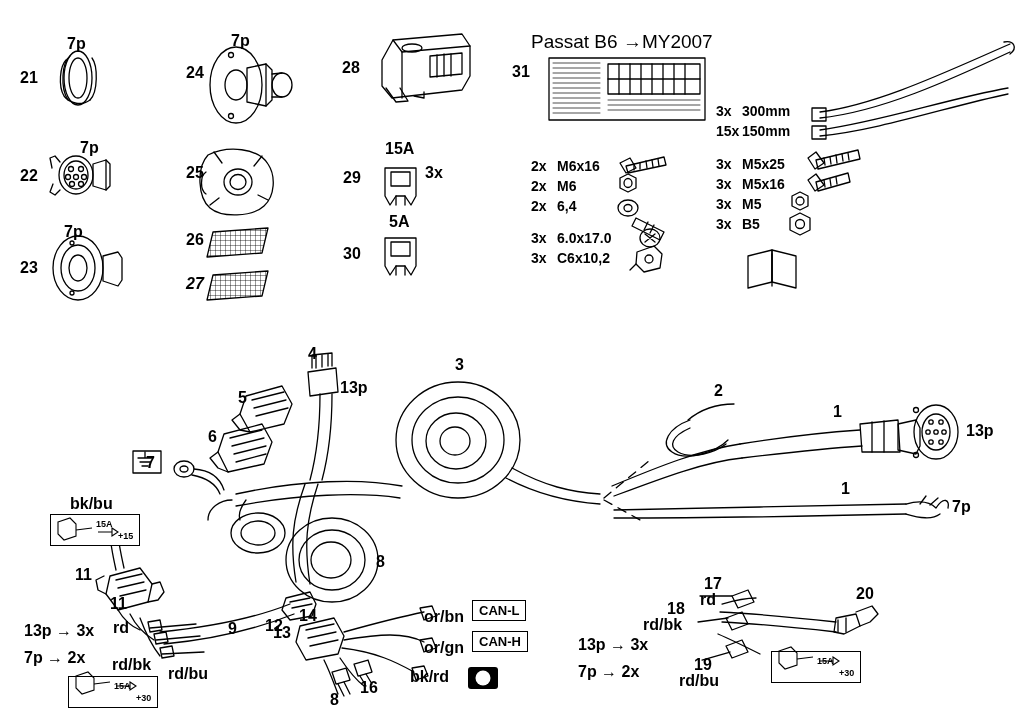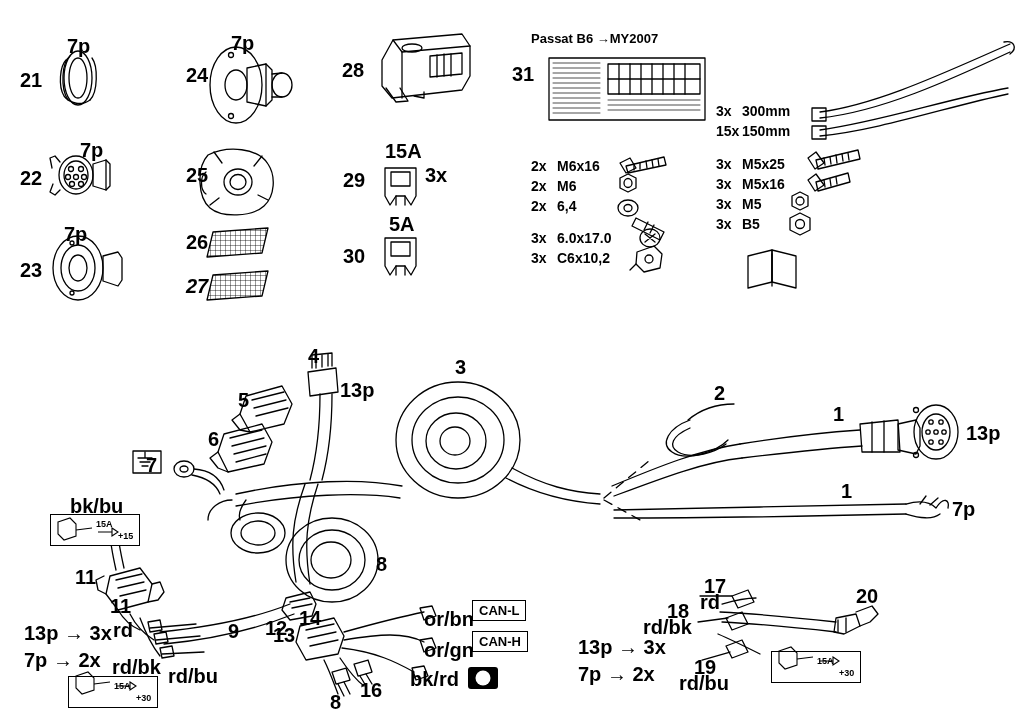--- a/index.html
+++ b/index.html
@@ -8,21 +8,21 @@
     background:#ffffff;
     font-family:"Liberation Sans", sans-serif;
     color:#000;
     overflow:hidden;
     position:relative;
   }
   #stage{position:absolute;left:0;top:0;width:1024px;height:720px;}
   svg#art{position:absolute;left:0;top:0;width:1024px;height:720px;}
   .lbl{
     position:absolute;
-    font-size:20px;
+    font-size:16px;
     font-weight:bold;
     line-height:1;
     white-space:nowrap;
     font-family:"Liberation Sans", sans-serif;
   }
   .boxed{
     position:absolute;
     border:1.4px solid #000;
     font-size:13px;
     font-weight:bold;
@@ -33,22 +33,22 @@
   .hwrow{
     position:absolute;
     font-size:14px;
     font-weight:bold;
     white-space:nowrap;
   }
   .qty{display:inline-block;width:26px;}
   .hwname{display:inline-block;}
   .titletxt{
     position:absolute;
-    font-size:13px;
-    font-weight:bold;
+    font-size:19px;
+    font-weight:normal;
     white-space:nowrap;
   }
   .fusebox{
     position:absolute;
     border:1.3px solid #000;
     background:#fff;
   }
   .tinytxt{
     position:absolute;
     font-size:9px;

